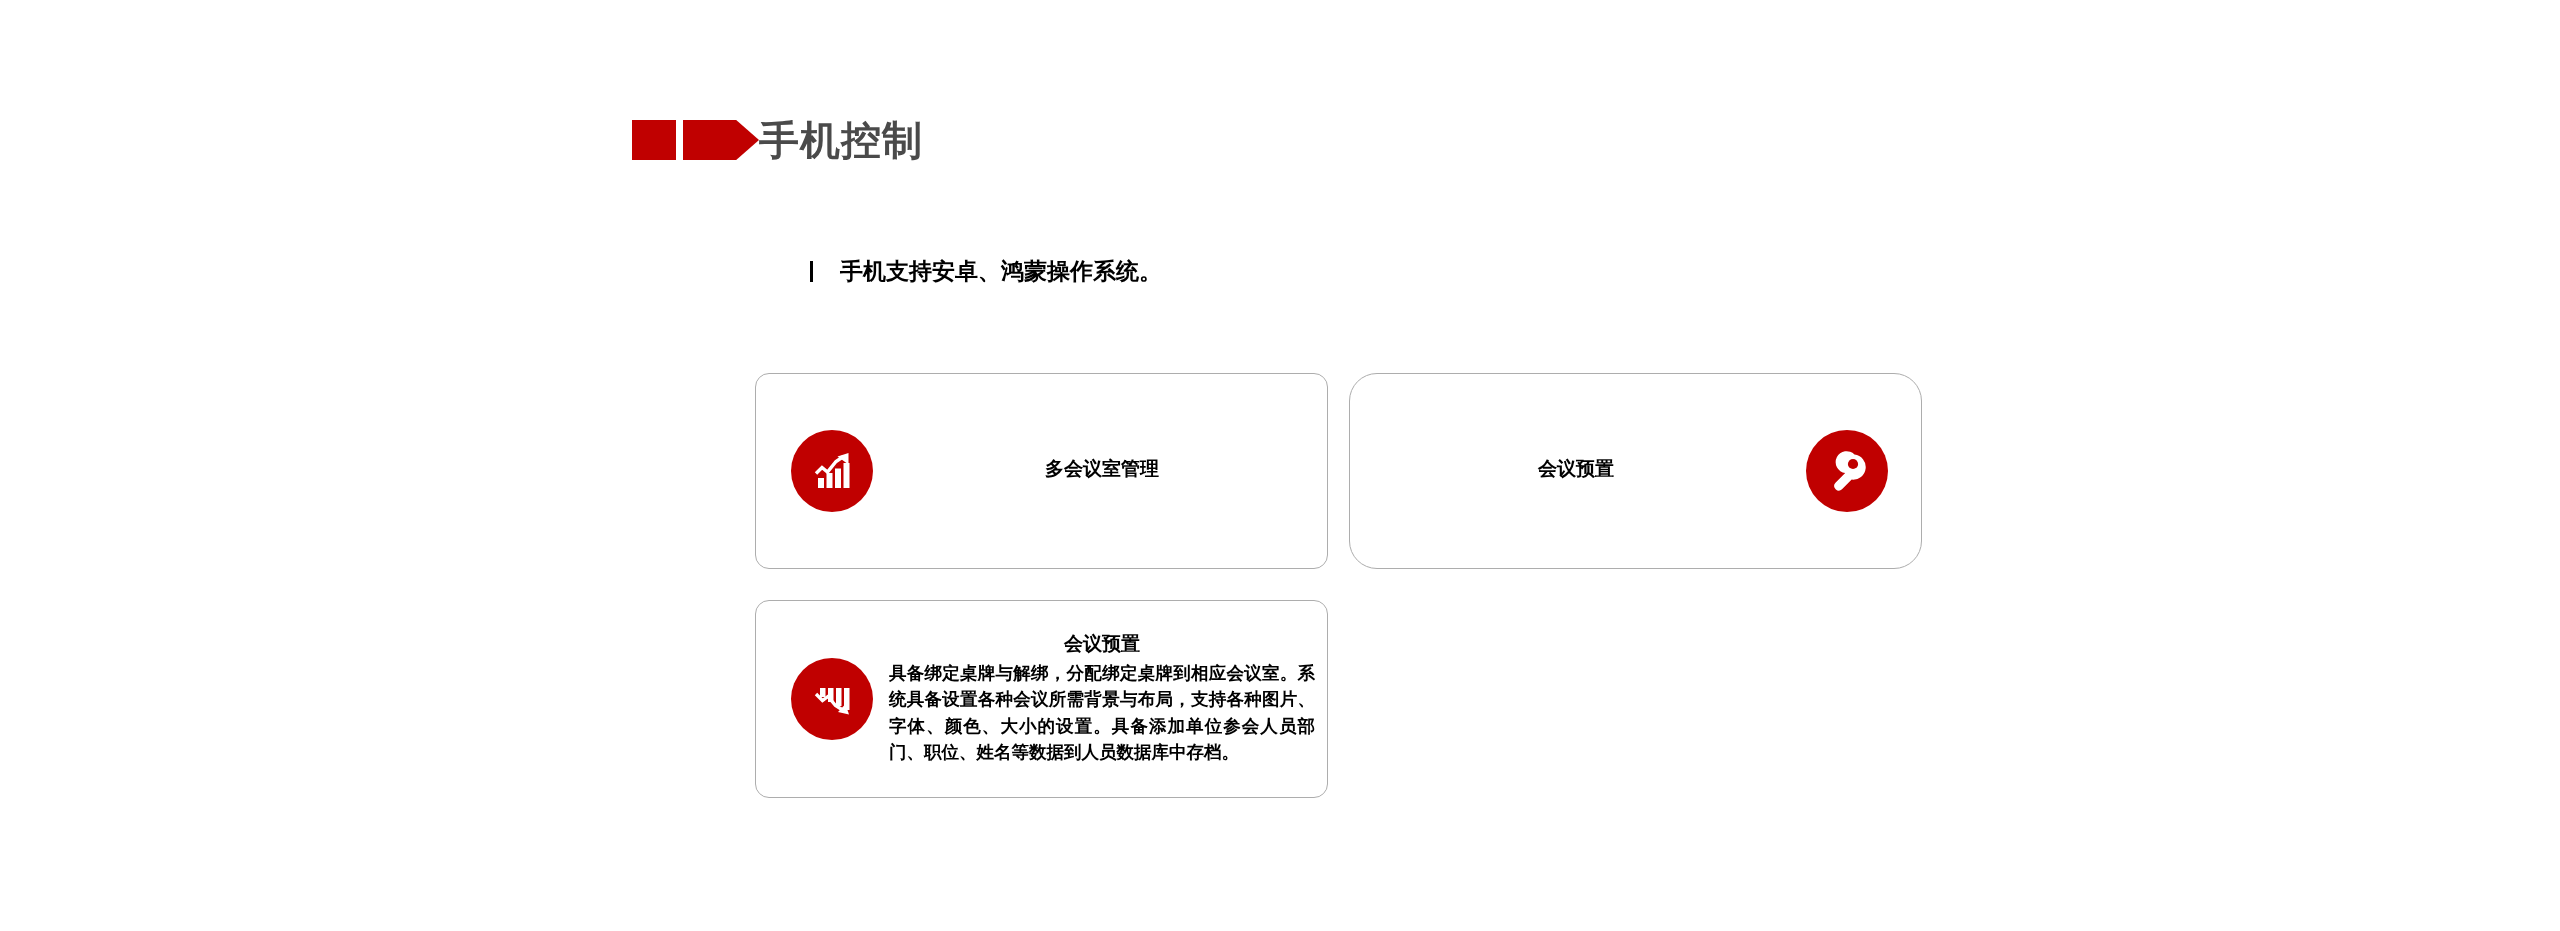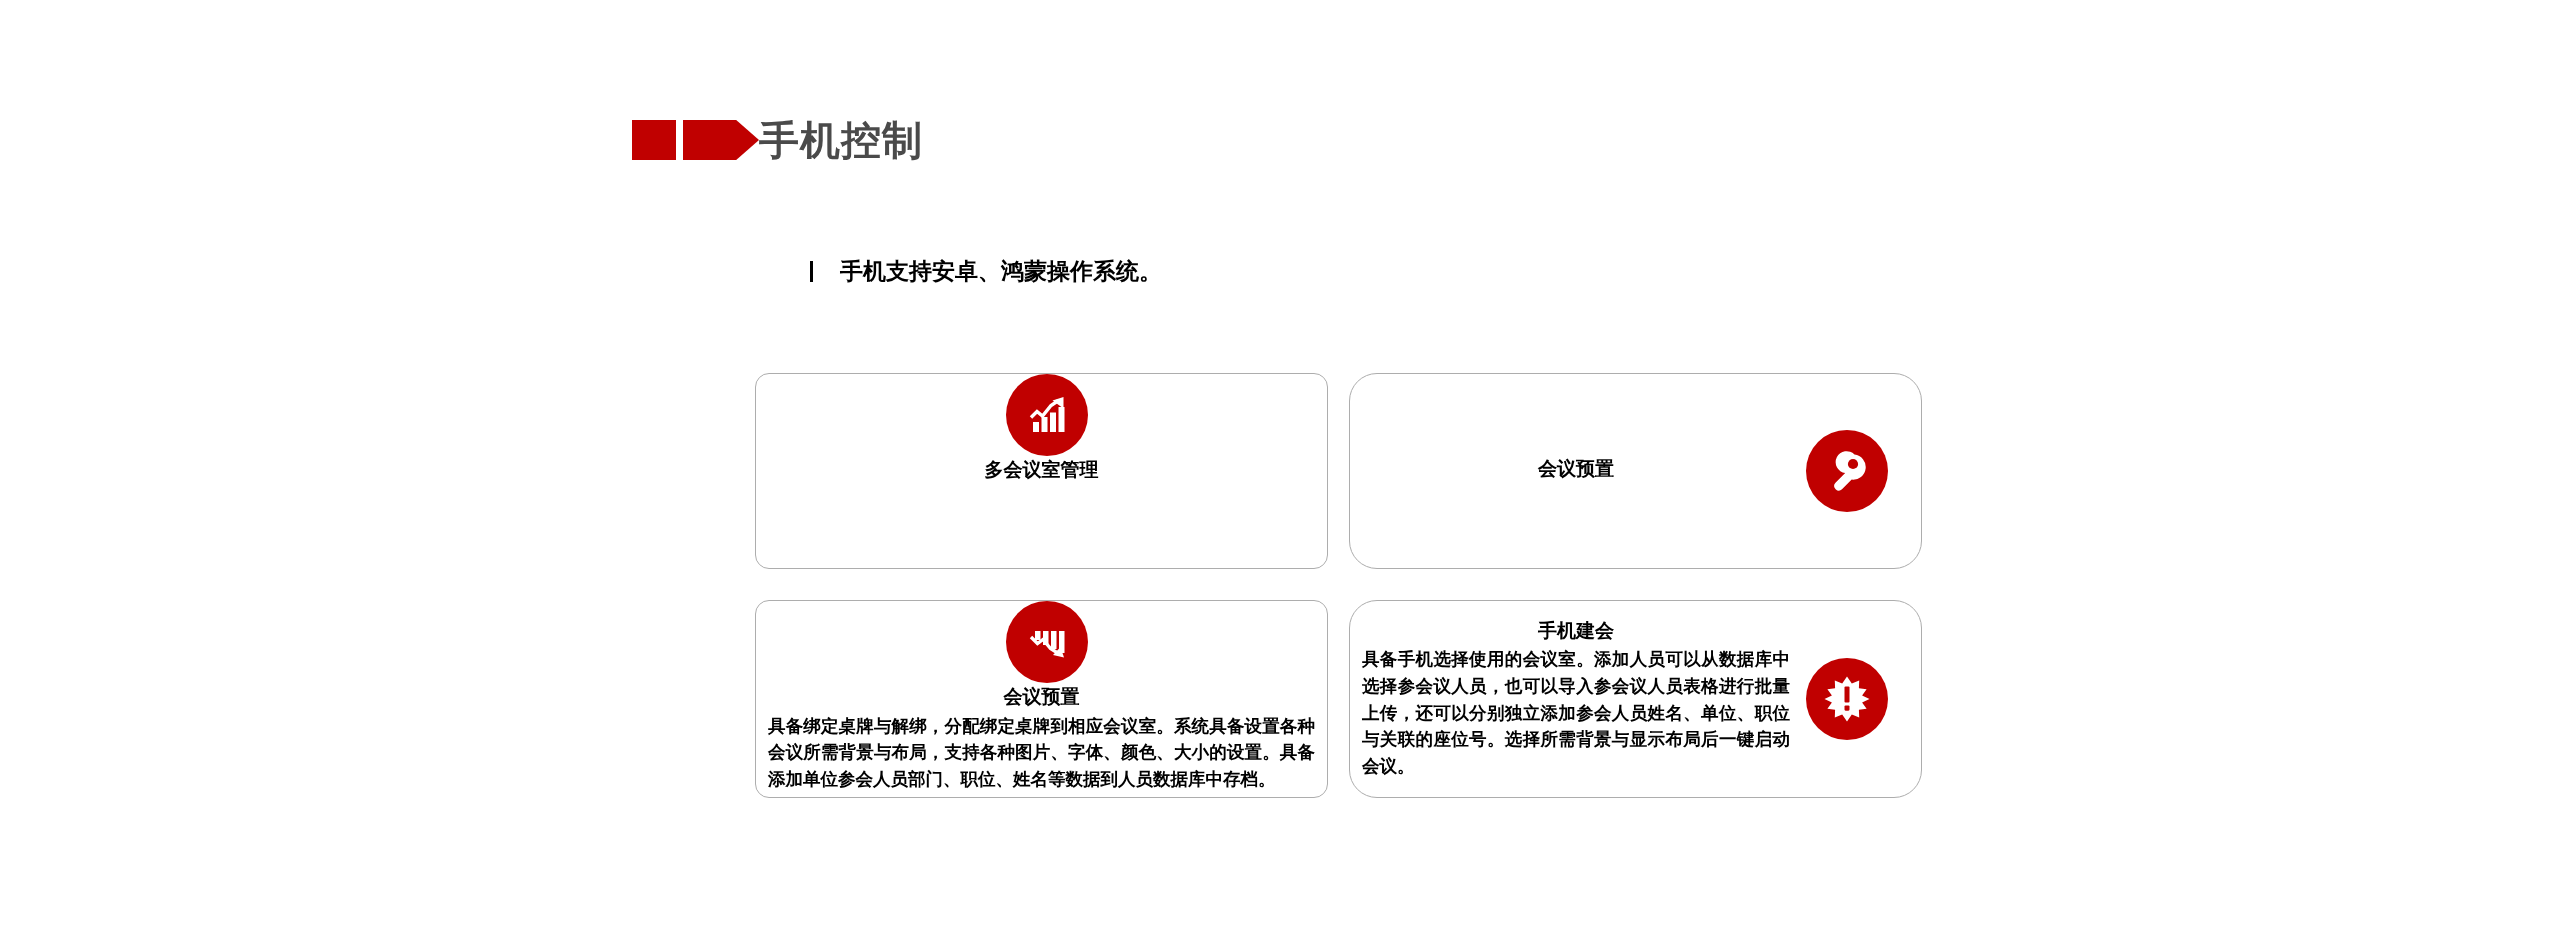--- a/index.html
+++ b/index.html
@@ -87,21 +87,21 @@
   .card {
     border: 1.6px solid #ADADAD;
     border-radius: 14px;
     background: #ffffff;
     box-sizing: border-box;
     display: flex;
     align-items: center;
     padding: 0 10px;
     overflow: hidden;
   }
-  .card.icon-left  { flex-direction: column; }
+  .card.icon-left  { flex-direction: row; }
   .card.icon-right { flex-direction: row-reverse; border-radius: 28px; }
 
   .card-icon {
     width: 82px;
     height: 82px;
     border-radius: 50%;
     background: #C00000;
     flex: 0 0 auto;
     display: flex;
     align-items: center;
@@ -203,32 +203,14 @@
           <path d="M42 40.5 L31 38 L38.5 30 Z"></path>
         </g>
       </svg>
     </div>
     <div class="card-body">
       <div class="card-title">会议预置</div>
       <div class="card-text">具备绑定桌牌与解绑，分配绑定桌牌到相应会议室。系统具备设置各种会议所需背景与布局，支持各种图片、字体、颜色、大小的设置。具备添加单位参会人员部门、职位、姓名等数据到人员数据库中存档。</div>
     </div>
   </div>
 
-  <div class="card icon-right">
-    <div class="card-icon">
-      <svg width="48" height="48" viewBox="0 0 48 48" aria-hidden="true">
-        <path fill="#ffffff" d="
-          M24 1.5 L28.8 8.4 L36.2 5.4 L35.9 13.3 L43.6 14.2
-          L39.1 20.6 L46.5 24 L39.1 27.4 L43.6 33.8 L35.9 34.7
-          L36.2 42.6 L28.8 39.6 L24 46.5 L19.2 39.6 L11.8 42.6
-          L12.1 34.7 L4.4 33.8 L8.9 27.4 L1.5 24 L8.9 20.6
-          L4.4 14.2 L12.1 13.3 L11.8 5.4 L19.2 8.4 Z"></path>
-        <rect x="21.5" y="11.5" width="5" height="16" rx="1.1" fill="#C00000"></rect>
-        <rect x="21.5" y="30.5" width="5" height="5.2" rx="1.1" fill="#C00000"></rect>
-      </svg>
-    </div>
-    <div class="card-body">
-      <div class="card-title">手机建会</div>
-      <div class="card-text">具备手机选择使用的会议室。添加人员可以从数据库中选择参会议人员，也可以导入参会议人员表格进行批量上传，还可以分别独立添加参会人员姓名、单位、职位与关联的座位号。选择所需背景与显示布局后一键启动会议。</div>
-    </div>
-  </div>
 
 </div>
 
 </body></html>

